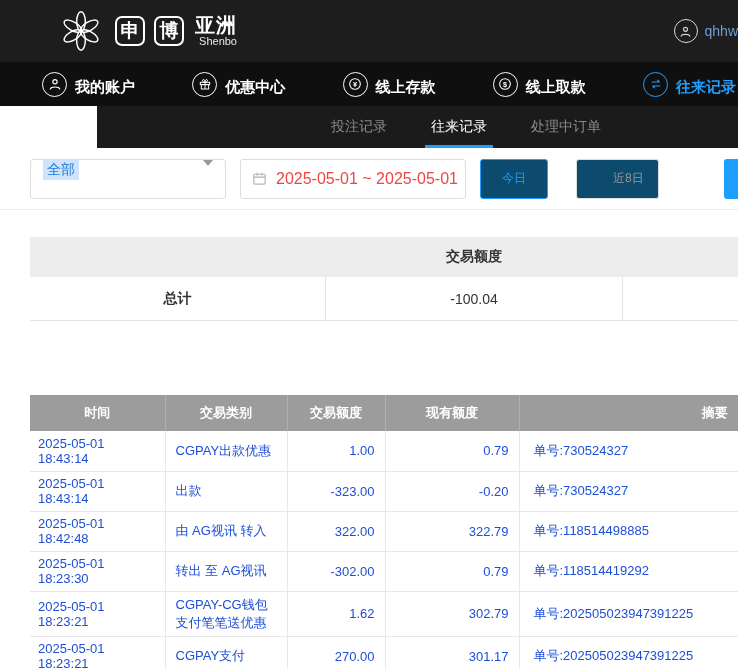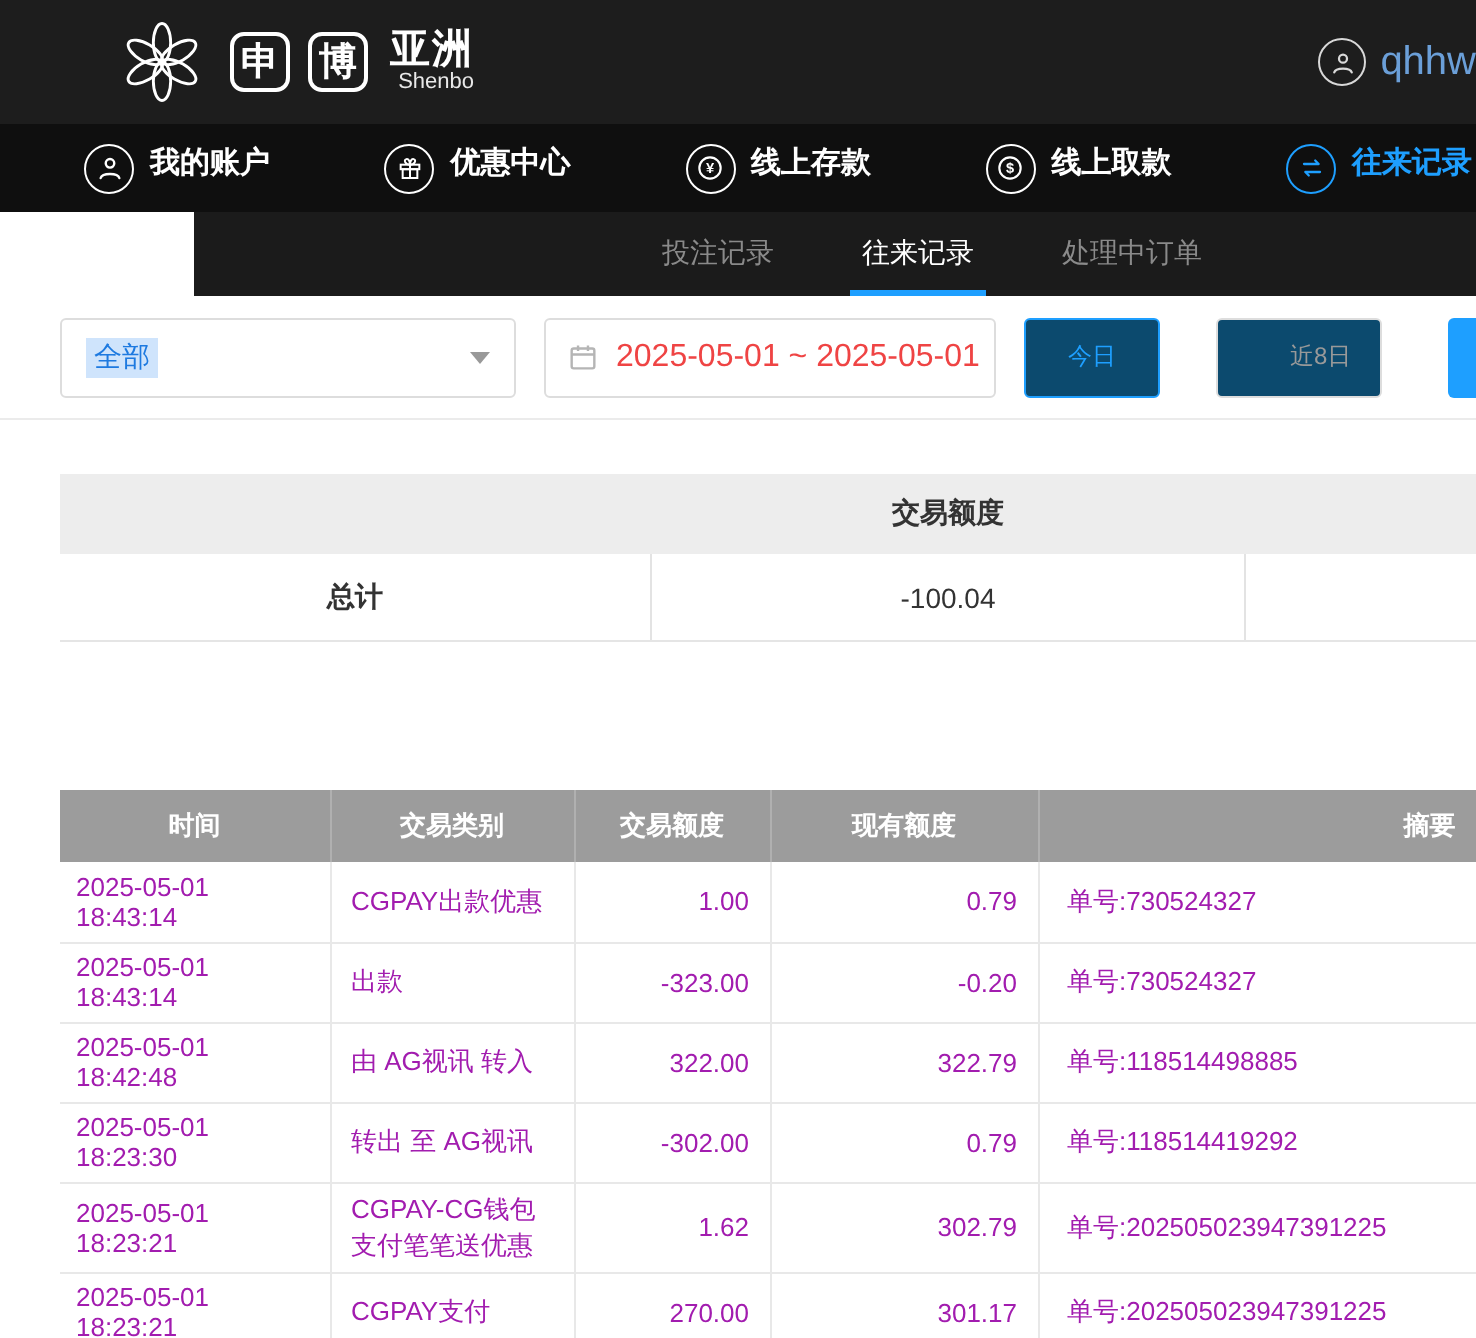--- a/index.html
+++ b/index.html
@@ -16,47 +16,47 @@
     color:#fff; font-size:19px; font-weight:bold; display:flex; align-items:center;
     justify-content:center; }
   .brand-right { color:#fff; line-height:1.05; margin-left:2px; }
   .brand-region { font-size:20px; font-weight:bold; letter-spacing:1px; }
   .brand-sub { font-size:11px; color:#e8e8e8; text-align:right; }
   .userbox { margin-left:auto; display:flex; align-items:center; gap:7px;
     white-space:nowrap; padding-left:10px; }
   .avatar { width:24px; height:24px; border-radius:50%; border:1.5px solid #d8d8d8;
     display:flex; align-items:center; justify-content:center; flex:0 0 auto; }
   .avatar svg { width:15px; height:15px; }
-  .username { color:#6b9fd8; font-size:20px; }
+  .username { color:#6b9fd8; font-size:14px; }
 
   
   .mainnav { height:44px; background:#0f0f0f; display:flex; align-items:center;
     justify-content:space-between; padding:0 2px 0 42px; }
-  .nav-item { display:flex; align-items:flex-start; gap:8px; color:#fff; font-size:15px;
+  .nav-item { display:flex; align-items:flex-end; gap:8px; color:#fff; font-size:15px;
     font-weight:bold; cursor:pointer; white-space:nowrap; }
   .nav-item.active { color:#1e9fff; }
   .nav-circle { width:25px; height:25px; border:1.5px solid currentColor;
     border-radius:50%; display:flex; align-items:center; justify-content:center;
     flex:0 0 auto; }
   .nav-circle svg { width:16px; height:16px; }
 
   
   .subnav { height:42px; background:#1b1b1b; display:flex; align-items:stretch;
     justify-content:center; gap:44px; position:relative; left:97px; width:738px; }
   .subtab { display:flex; align-items:center; color:#8a8a8a; font-size:14px;
     cursor:pointer; position:relative; }
   .subtab.active { color:#fff; }
   .subtab.active::after { content:""; position:absolute; left:-6px; right:-6px;
     bottom:0; height:3px; background:#1e9fff; }
 
   
   .filterbar { height:62px; display:flex; align-items:center; padding-left:30px;
     border-bottom:1px solid #ebebeb; background:#fff; }
-  .select { width:228px; height:40px; border:1px solid #ddd; border-radius:3px;
-    display:flex; align-items:center; padding:0 12px; cursor:pointer; background:#fff; }
+  .select { width:196px; height:40px; border:1px solid #ddd; border-radius:3px;
+    display:flex; align-items:flex-start; padding:0 12px; cursor:pointer; background:#fff; }
   .select-value { background:#cfe4fc; color:#1e7ae0; font-size:14px; padding:1px 4px; }
   .caret { margin-left:auto; width:0; height:0; border-left:5px solid transparent;
     border-right:5px solid transparent; border-top:6px solid #999; }
   .dateinput { width:226px; height:40px; border:1px solid #ddd; border-radius:3px;
     display:flex; align-items:center; gap:8px; padding:0 10px; margin-left:14px;
     background:#fff; cursor:text; }
   .dateinput svg { width:17px; height:17px; flex:0 0 auto; }
   .datetext { color:#ef4444; font-size:16px; white-space:nowrap;text-align:center; }
   .qbtn { height:40px; min-width:68px; background:#0c4a6e; border:1px solid #ddd;
     border-radius:3px; font-size:12px; color:#999; cursor:pointer; padding:0 14px;
@@ -85,21 +85,21 @@
   
   table.records { width:880px; margin:74px 0 0 30px; border-collapse:collapse;
     font-size:13px; table-layout:fixed; }
   table.records col.c1 { width:135px; } table.records col.c2 { width:122px; }
   table.records col.c3 { width:98px; }  table.records col.c4 { width:134px; }
   table.records col.c5 { width:391px; }
   table.records th { background:#9c9c9c; color:#fff; font-weight:bold; height:36px;
     border-right:1px solid #b0b0b0; font-size:13px;margin-left:44px; }
   table.records th:last-child { border-right:none; }
   table.records td { height:40px; border-bottom:1px solid #e8e8e8;
-    border-right:1px solid #e8e8e8; padding:4px 10px; color:#a21caf; background:#fff; }
+    border-right:1px solid #e8e8e8; padding:4px 10px; color:#1d4ed8; background:#fff; }
   table.records td:last-child { border-right:none; padding-left:14px; }
   table.records td:nth-child(1) { padding-left:8px; }
   table.records td:nth-child(3), table.records td:nth-child(4) { text-align:right; }
 </style>
 </head>
 <body>
 
 <div class="page">
 
   <header class="topbar">

